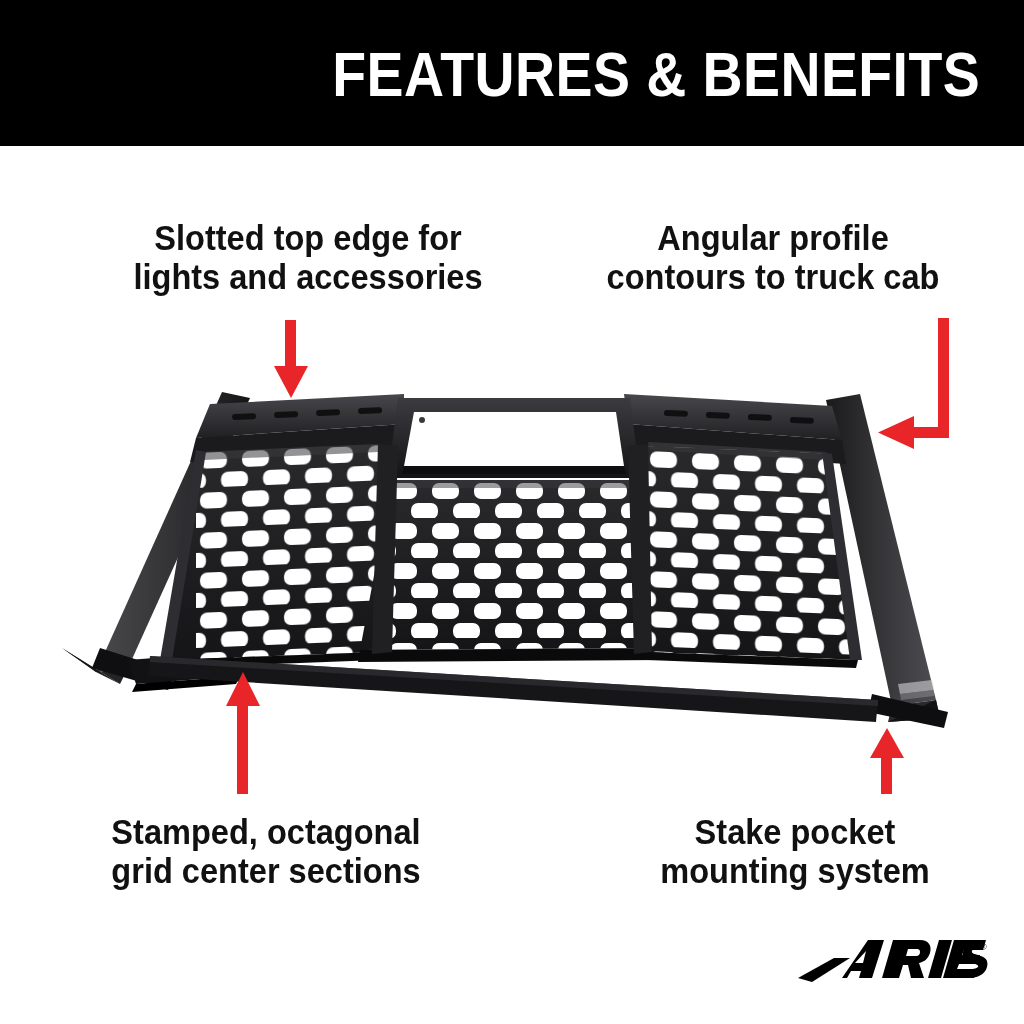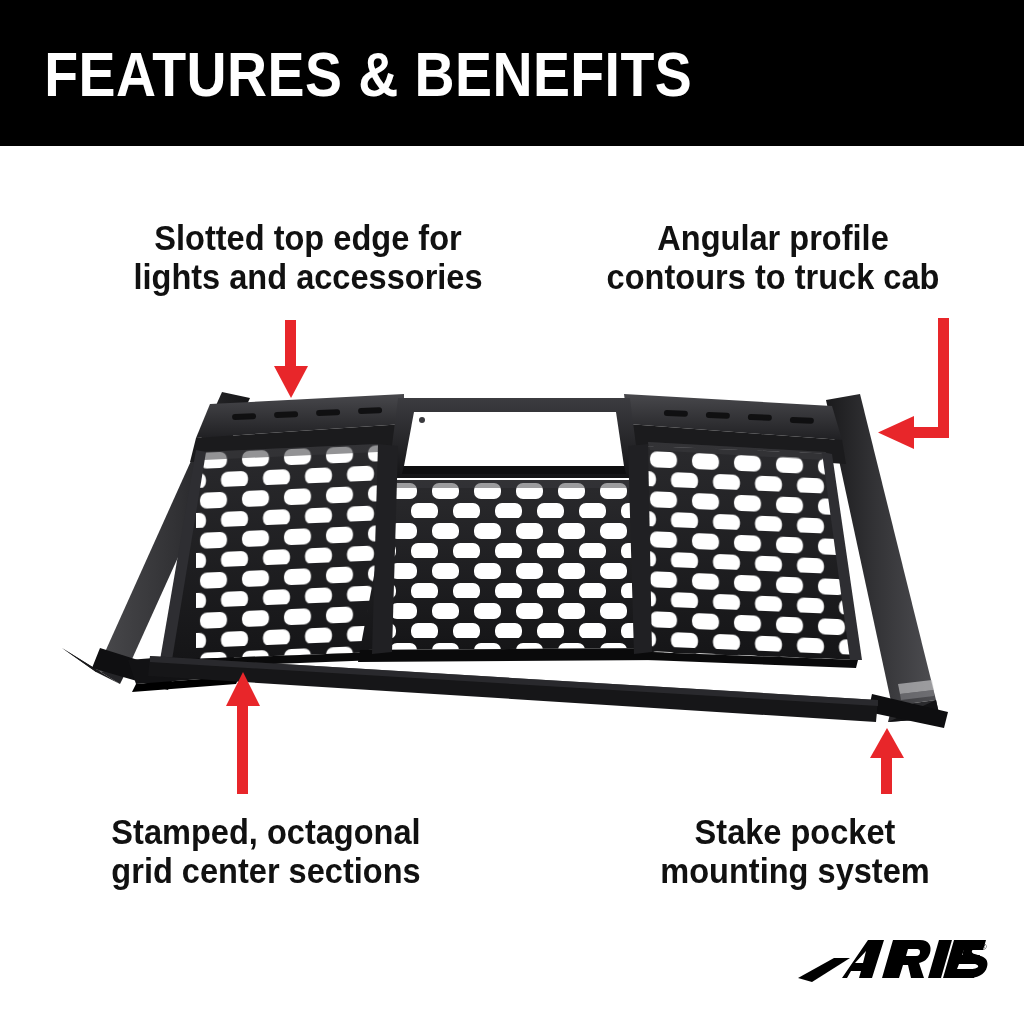--- a/index.html
+++ b/index.html
@@ -21,21 +21,21 @@
   
   .header-band {
     position: absolute;
     left: 0;
     top: 0;
     width: 1024px;
     height: 146px;
     background: #000000;
     display: flex;
     align-items: center;
-    justify-content: flex-start;
+    justify-content: flex-end;
   }
   .header-title {
     color: #ffffff;
     font-family: "Liberation Sans Narrow", "Liberation Sans", sans-serif;
     font-weight: bold;
     font-size: 63px;
     letter-spacing: 0.5px;
     line-height: 1;
     transform: scaleX(0.88);
     transform-origin: center;

